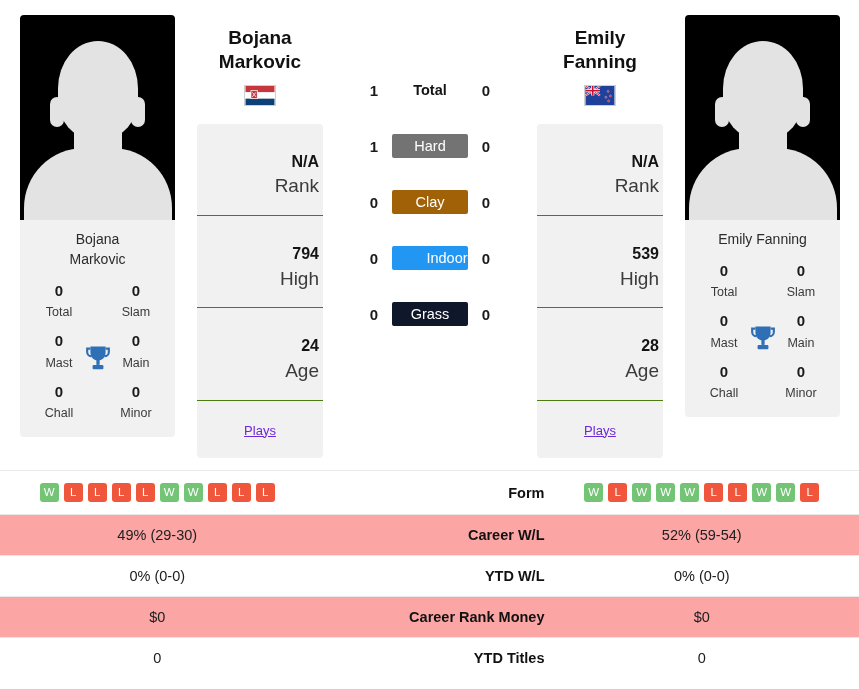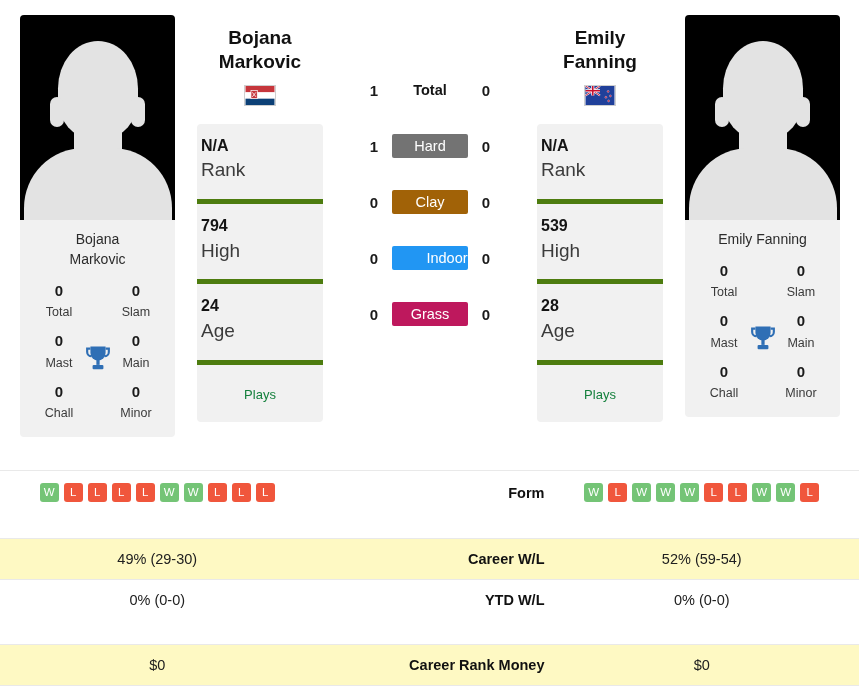--- a/index.html
+++ b/index.html
@@ -121,28 +121,28 @@
     overflow: hidden;
     display: block;
   }
   .statbox {
     background: #f1f1f1;
     border-radius: 4px;
     margin-top: 18px;
     overflow: hidden;
   }
   .statbox .srow {
-    padding: 12px 4px 14px;
-    text-align: left;
-    border-bottom: 5px solid #4d7c0f;
+    padding: 28px 4px 14px;
+    text-align: right;
+    border-bottom: 1px solid #4d7c0f;
   }
   .statbox .srow:last-child { border-bottom: none; }
   .statbox .sv { font-size: 16px; font-weight: bold; color: #141414; line-height: 1.3; }
   .statbox .sk { font-size: 19px; color: #3b3b3b; line-height: 1.5; }
-  .statbox .plays { font-size: 13px; color: #15803d; padding: 22px 4px 20px; text-align: center; }
+  .statbox .plays { font-size: 13px; color: #6d28d9; padding: 22px 4px 20px; text-align: center; text-decoration: underline; }
 
   
   .center-col {
     flex: 1 1 auto;
     padding-top: 52px;
     display: flex;
     flex-direction: column;
     align-items: center;
   }
   .srf-row {
@@ -176,21 +176,21 @@
   }
 
   
   .cmp-table { width: 859px; }
   .cmp-row {
     display: flex;
     align-items: center;
     border-top: 1px solid #e9e9e9;
     height: 41px;
   }
-  .cmp-row.alt { background: #fef9c3; margin-top: 24px; }
+  .cmp-row.alt { background: #fca5a5; }
   .cmp-row.form-row { height: 44px; background: #ffffff; }
   .cmp-left, .cmp-right {
     flex: 1 1 0;
     text-align: center;
     font-size: 14.5px;
     color: #202020;
   }
   .cmp-mid {
     flex: 0 0 230px;
     text-align: right;
@@ -319,21 +319,21 @@
         <div class="srf-label badge" id="b2" style="background: #a16207;">Clay</div>
         <div class="srf-score">0</div>
       </div>
       <div class="srf-row">
         <div class="srf-score">0</div>
         <div class="srf-label badge" id="b3" style="background: rgb(33, 150, 243); padding-left: 34px;">Indoor</div>
         <div class="srf-score">0</div>
       </div>
       <div class="srf-row">
         <div class="srf-score">0</div>
-        <div class="srf-label badge" id="b4" style="background: #be185d;">Grass</div>
+        <div class="srf-label badge" id="b4" style="background: #0f172a;">Grass</div>
         <div class="srf-score">0</div>
       </div>
     </div>
 
     <div class="name-col right">
       <div class="pname single">
         <span>Emily Fanning</span>
       </div>
       <svg class="flag" viewBox="0 0 32 21">
         <rect width="32" height="21" fill="#20409a"></rect>

